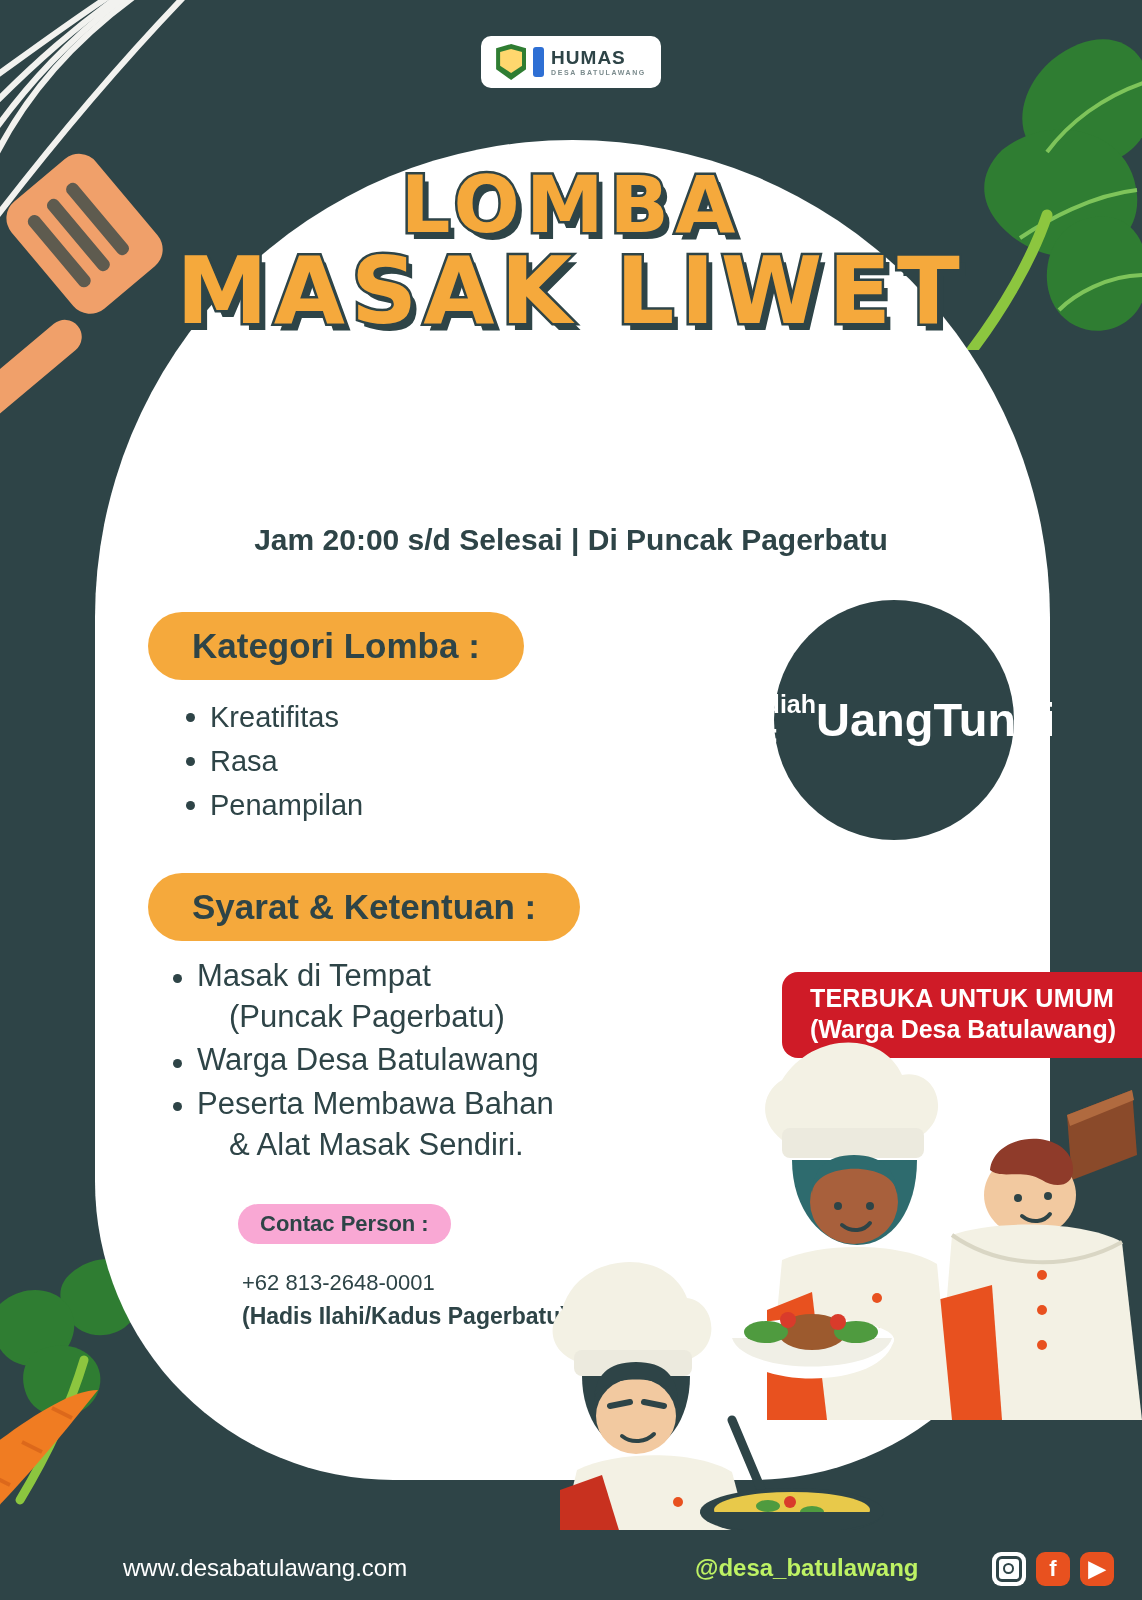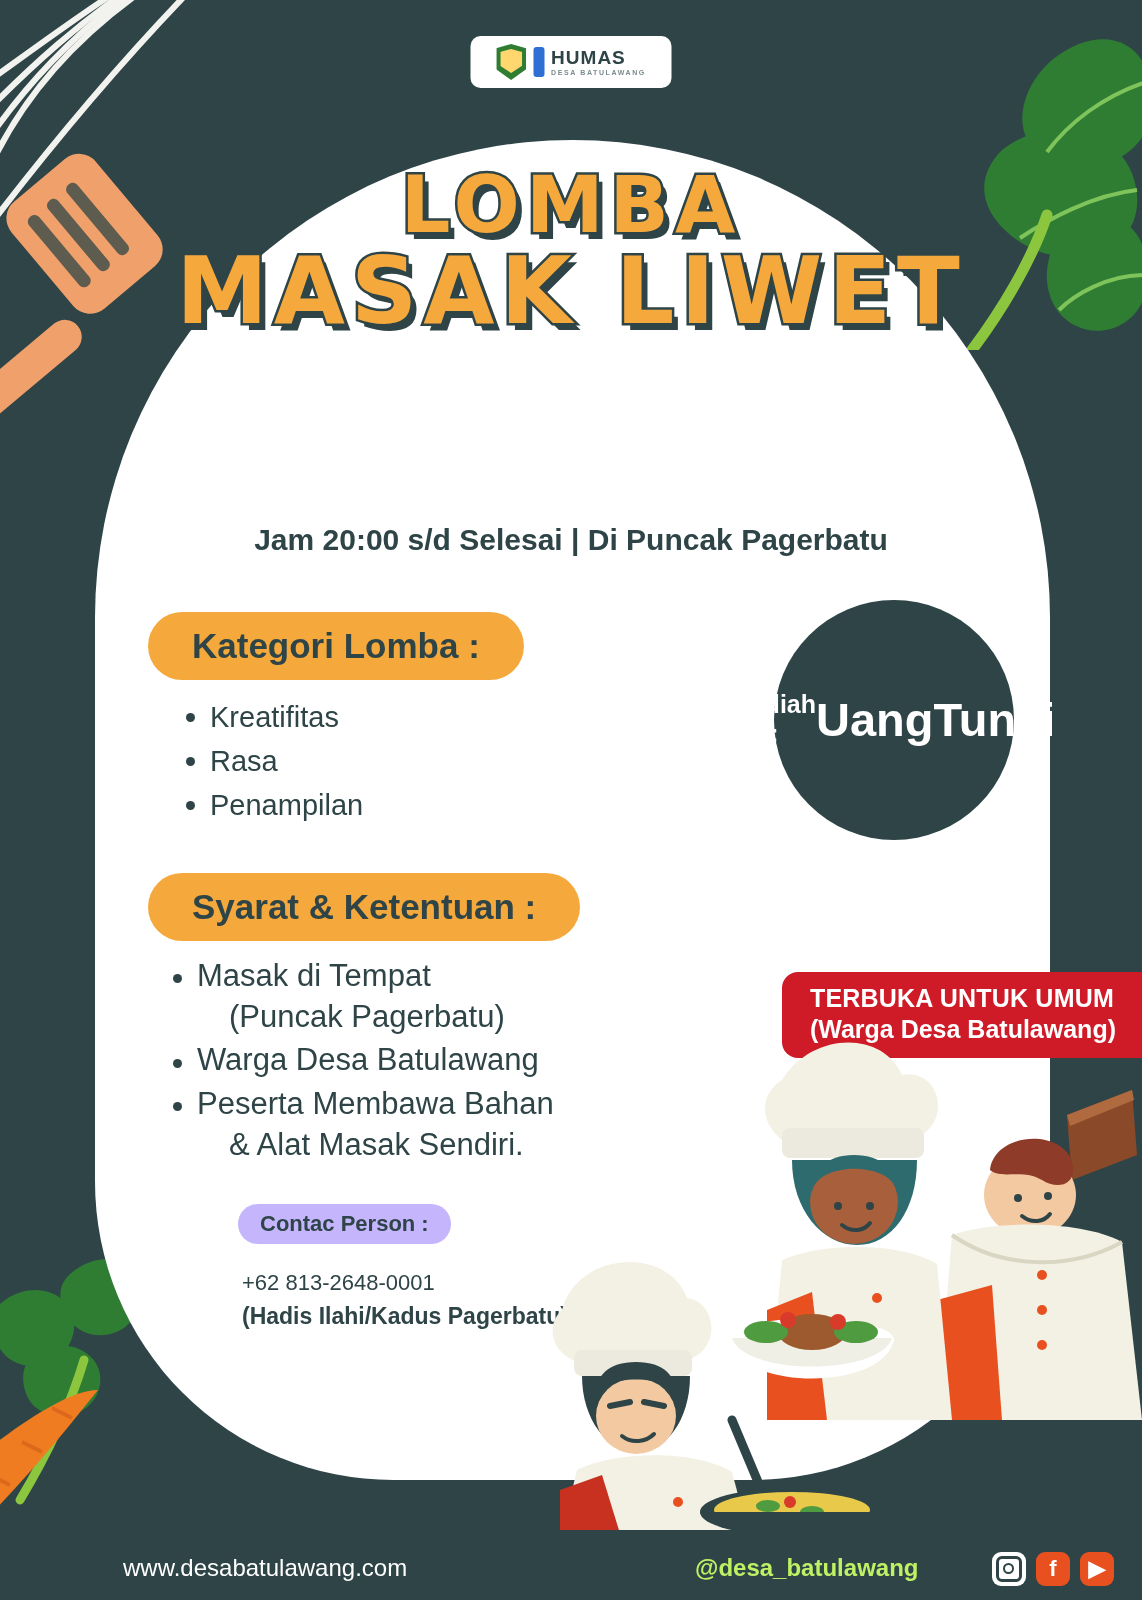--- a/index.html
+++ b/index.html
@@ -60,21 +60,21 @@
     background: #ffffff;
     border-radius: 480px 480px 300px 300px;
   }
 
   
   .logo-pill {
     position: absolute;
     left: 50%;
     transform: translateX(-50%);
     top: 36px;
-    width: 201px;
+    width: 180px;
     height: 52px;
     background: #ffffff;
     border-radius: 10px;
     display: flex;
     align-items: center;
     justify-content: center;
     gap: 7px;
     z-index: 6;
   }
   .logo-crest {
@@ -280,21 +280,21 @@
     font-size: 25px;
     font-weight: bold;
     margin-top: 2px;
   }
 
   
   .contact-pill {
     position: absolute;
     left: 238px;
     top: 1204px;
-    background: #c4b5fd;
+    background: #f9a8d4;
     border-radius: 22px;
     padding: 7px 22px;
     z-index: 6;
   }
   .contact-pill span {
     font-size: 22px;
     font-weight: bold;
     color: #2e4447;
   }
   .contact-phone {

